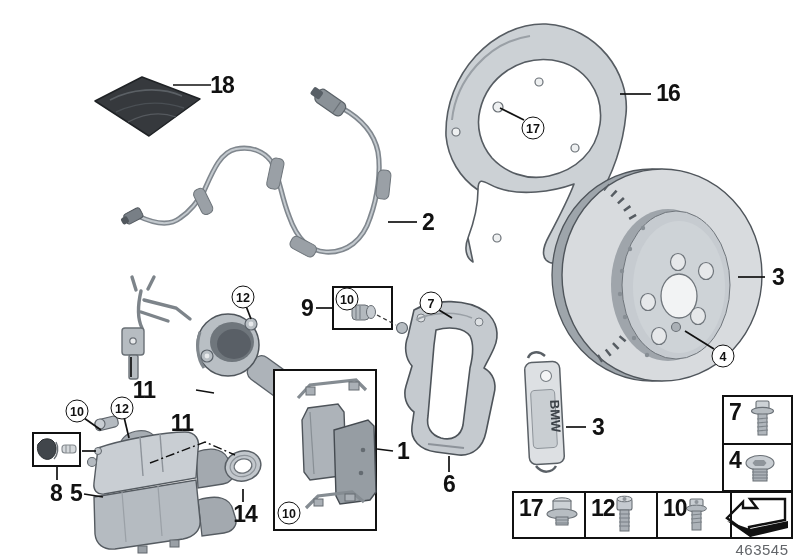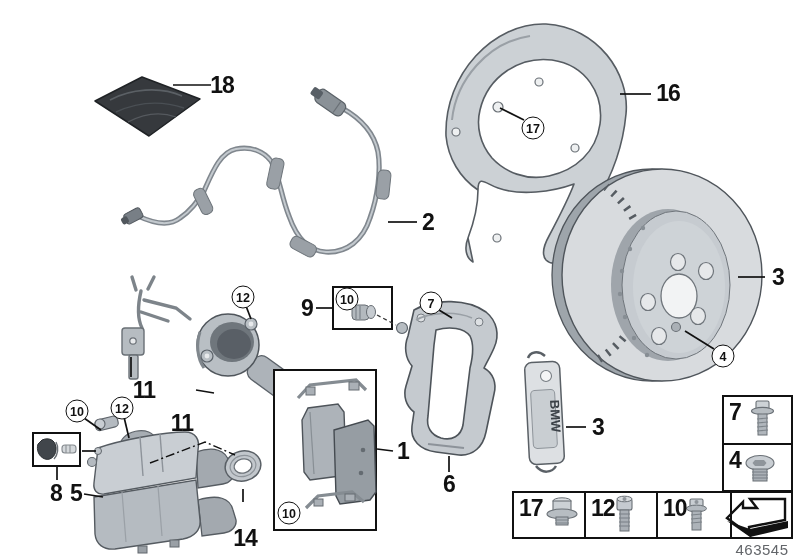--- a/index.html
+++ b/index.html
@@ -289,21 +289,21 @@
 <div class="lbl" style="left:668px;top:93px;">16</div>
 <div class="lbl" style="left:778px;top:277px;">3</div>
 <div class="lbl" style="left:307px;top:308px;">9</div>
 <div class="lbl" style="left:144px;top:390px;">11</div>
 <div class="lbl" style="left:182px;top:376px;margin-top:47px;">11</div>
 <div class="lbl" style="left:56px;top:493px;">8</div>
 <div class="lbl" style="left:76px;top:493px;">5</div>
 <div class="lbl" style="left:403px;top:451px;">1</div>
 <div class="lbl" style="left:449px;top:484px;">6</div>
 <div class="lbl" style="left:598px;top:427px;">3</div>
-<div class="lbl" style="left:245px;top:514px;margin-top:24px;">14</div>
+<div class="lbl" style="left:245px;top:514px;">14</div>
 
 <div class="circ" style="left:533px;top:128px;">17</div>
 <div class="circ" style="left:723px;top:356px;">4</div>
 <div class="circ" style="left:347px;top:299px;">10</div>
 <div class="circ" style="left:431px;top:303px;">7</div>
 <div class="circ" style="left:243px;top:297px;">12</div>
 <div class="circ" style="left:122px;top:408px;">12</div>
 <div class="circ" style="left:77px;top:411px;">10</div>
 <div class="circ" style="left:289px;top:513px;">10</div>
 

